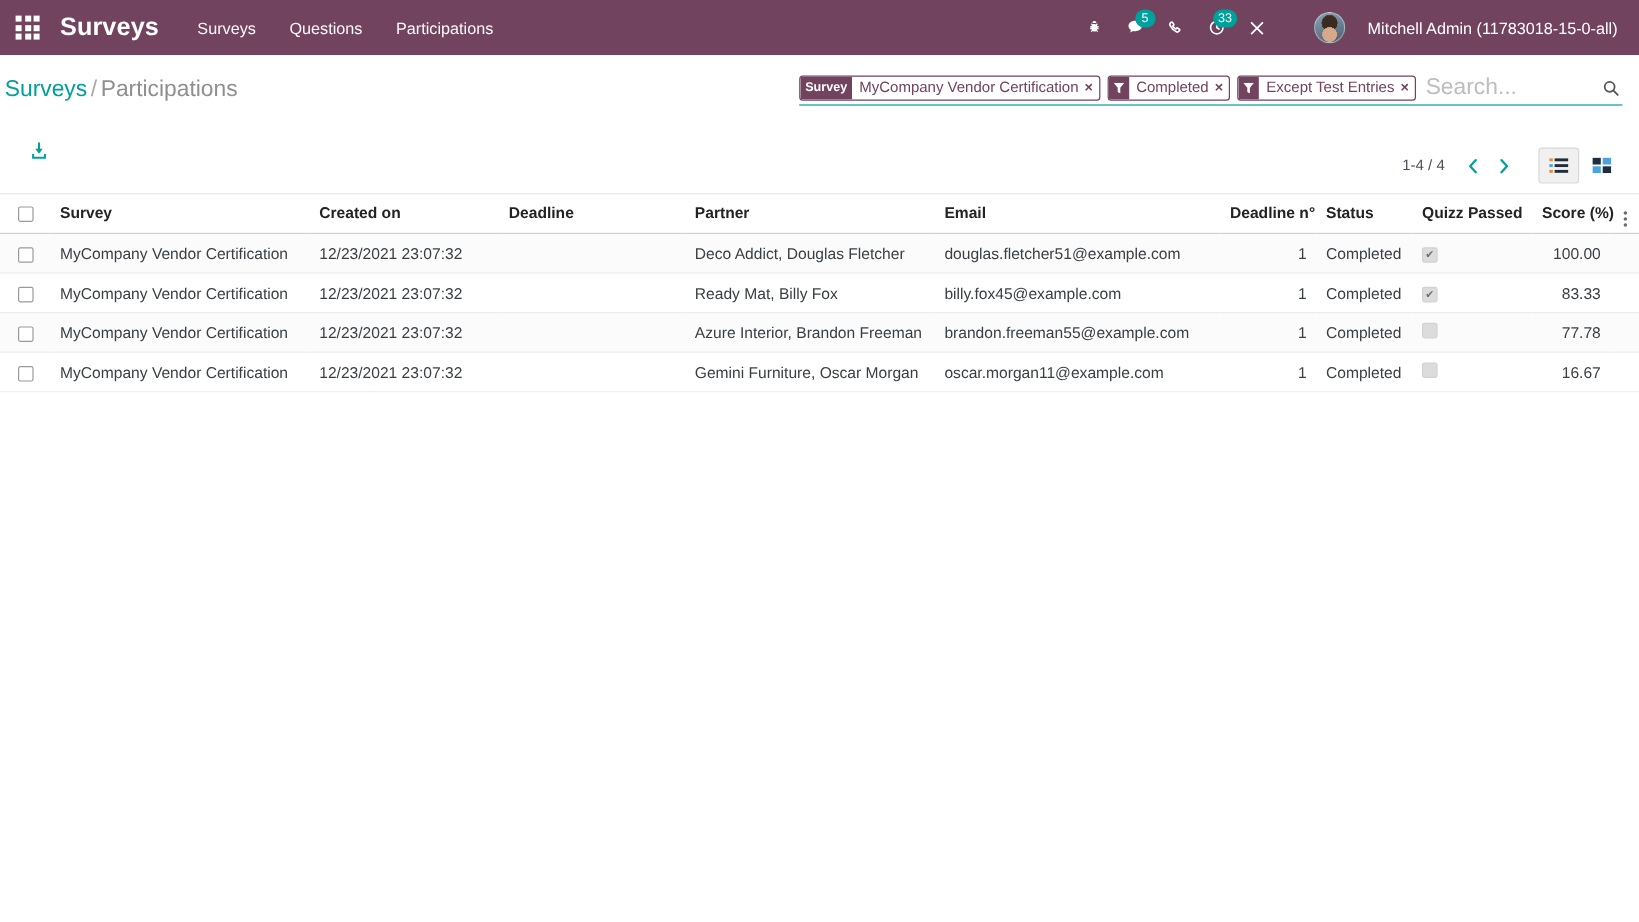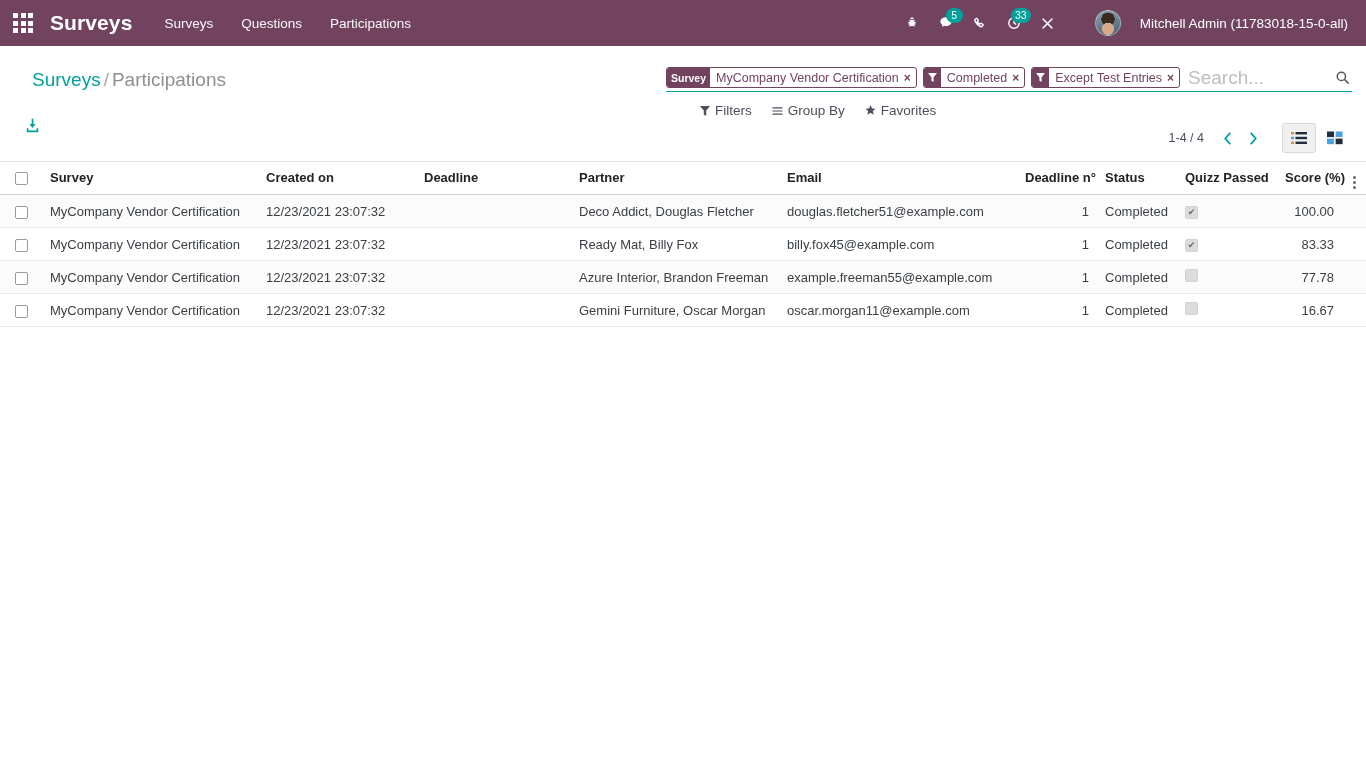--- a/index.html
+++ b/index.html
@@ -80,22 +80,22 @@
   .user-name { font-size: 13.5px; color: #fff; white-space: nowrap; }
 
   
   .control-panel {
     background: #ffffff;
     border-bottom: 1px solid #e7e7e7;
     padding: 0;
     position: relative;
   }
   .cp-top {
-    display: flex; align-items: flex-end;
-    padding: 12px 14px 0 32px;
+    display: flex; align-items: center;
+    padding: 12px 14px 0 4px;
     min-height: 46px;
   }
   .breadcrumb {
     font-size: 19px; line-height: 24px; white-space: nowrap;
   }
   .breadcrumb .bc-link { color: #00A09D; cursor: pointer; }
   .breadcrumb .bc-sep { color: #a8a8a8; margin: 0 3px; }
   .breadcrumb .bc-active { color: #8f8f8f; }
 
   
@@ -338,40 +338,20 @@
   </div>
 
   <div class="cp-bottom">
     <span class="export-btn">
       <svg width="17" height="17" viewBox="0 0 16 16" fill="#00A09D">
         <path d="M7.2 1.6h1.6v5h2.1L8 10.4 5.1 6.6h2.1z"></path>
         <path d="M2.6 10.6h1.6v2.2h7.6v-2.2h1.6v3.8H2.6z"></path>
       </svg>
     </span>
 
-    <div class="cp-filters">
-      <div class="fbtn">
-        <svg width="10" height="10" viewBox="0 0 10 10" fill="#4a4f59">
-            <path d="M0 0h10L6.2 4.6V10L3.8 8.6V4.6z"></path>
-          </svg>
-        <span>Filters</span>
-      </div>
-      <div class="fbtn">
-        <svg width="11" height="10" viewBox="0 0 12 10" stroke="#4a4f59" stroke-width="1.3" stroke-linecap="round">
-          <path d="M1 1.5h10M1 5h10M1 8.5h10"></path>
-        </svg>
-        <span>Group By</span>
-      </div>
-      <div class="fbtn">
-        <svg width="11" height="11" viewBox="0 0 12 12" fill="#4a4f59">
-          <path d="M6 0l1.6 3.7 4 .3-3.1 2.6 1 3.9L6 8.4 2.5 10.5l1-3.9L.4 4l4-.3z"></path>
-        </svg>
-        <span>Favorites</span>
-      </div>
-    </div>
 
     <div class="cp-right">
       <span class="pager">1-4 / 4</span>
       <span class="pager-btn">
         <svg width="11" height="13" viewBox="0 0 10 14" fill="none" stroke="#00A09D" stroke-width="2" stroke-linecap="round" stroke-linejoin="round">
           <path d="M7.5 1.5L2.5 7l5 5.5"></path>
         </svg>
       </span>
       <span class="pager-btn">
         <svg width="11" height="13" viewBox="0 0 10 14" fill="none" stroke="#00A09D" stroke-width="2" stroke-linecap="round" stroke-linejoin="round">
@@ -467,21 +447,21 @@
         <td><span class="qbox on"></span></td>
         <td class="num">83.33</td>
         <td></td>
       </tr>
       <tr>
         <td class="cb"><span class="ocheck"></span></td>
         <td>MyCompany Vendor Certification</td>
         <td>12/23/2021 23:07:32</td>
         <td></td>
         <td>Azure Interior, Brandon Freeman</td>
-        <td>example.freeman55@example.com</td>
+        <td>brandon.freeman55@example.com</td>
         <td class="num">1</td>
         <td>Completed</td>
         <td><span class="qbox"></span></td>
         <td class="num">77.78</td>
         <td></td>
       </tr>
       <tr>
         <td class="cb"><span class="ocheck"></span></td>
         <td>MyCompany Vendor Certification</td>
         <td>12/23/2021 23:07:32</td>

